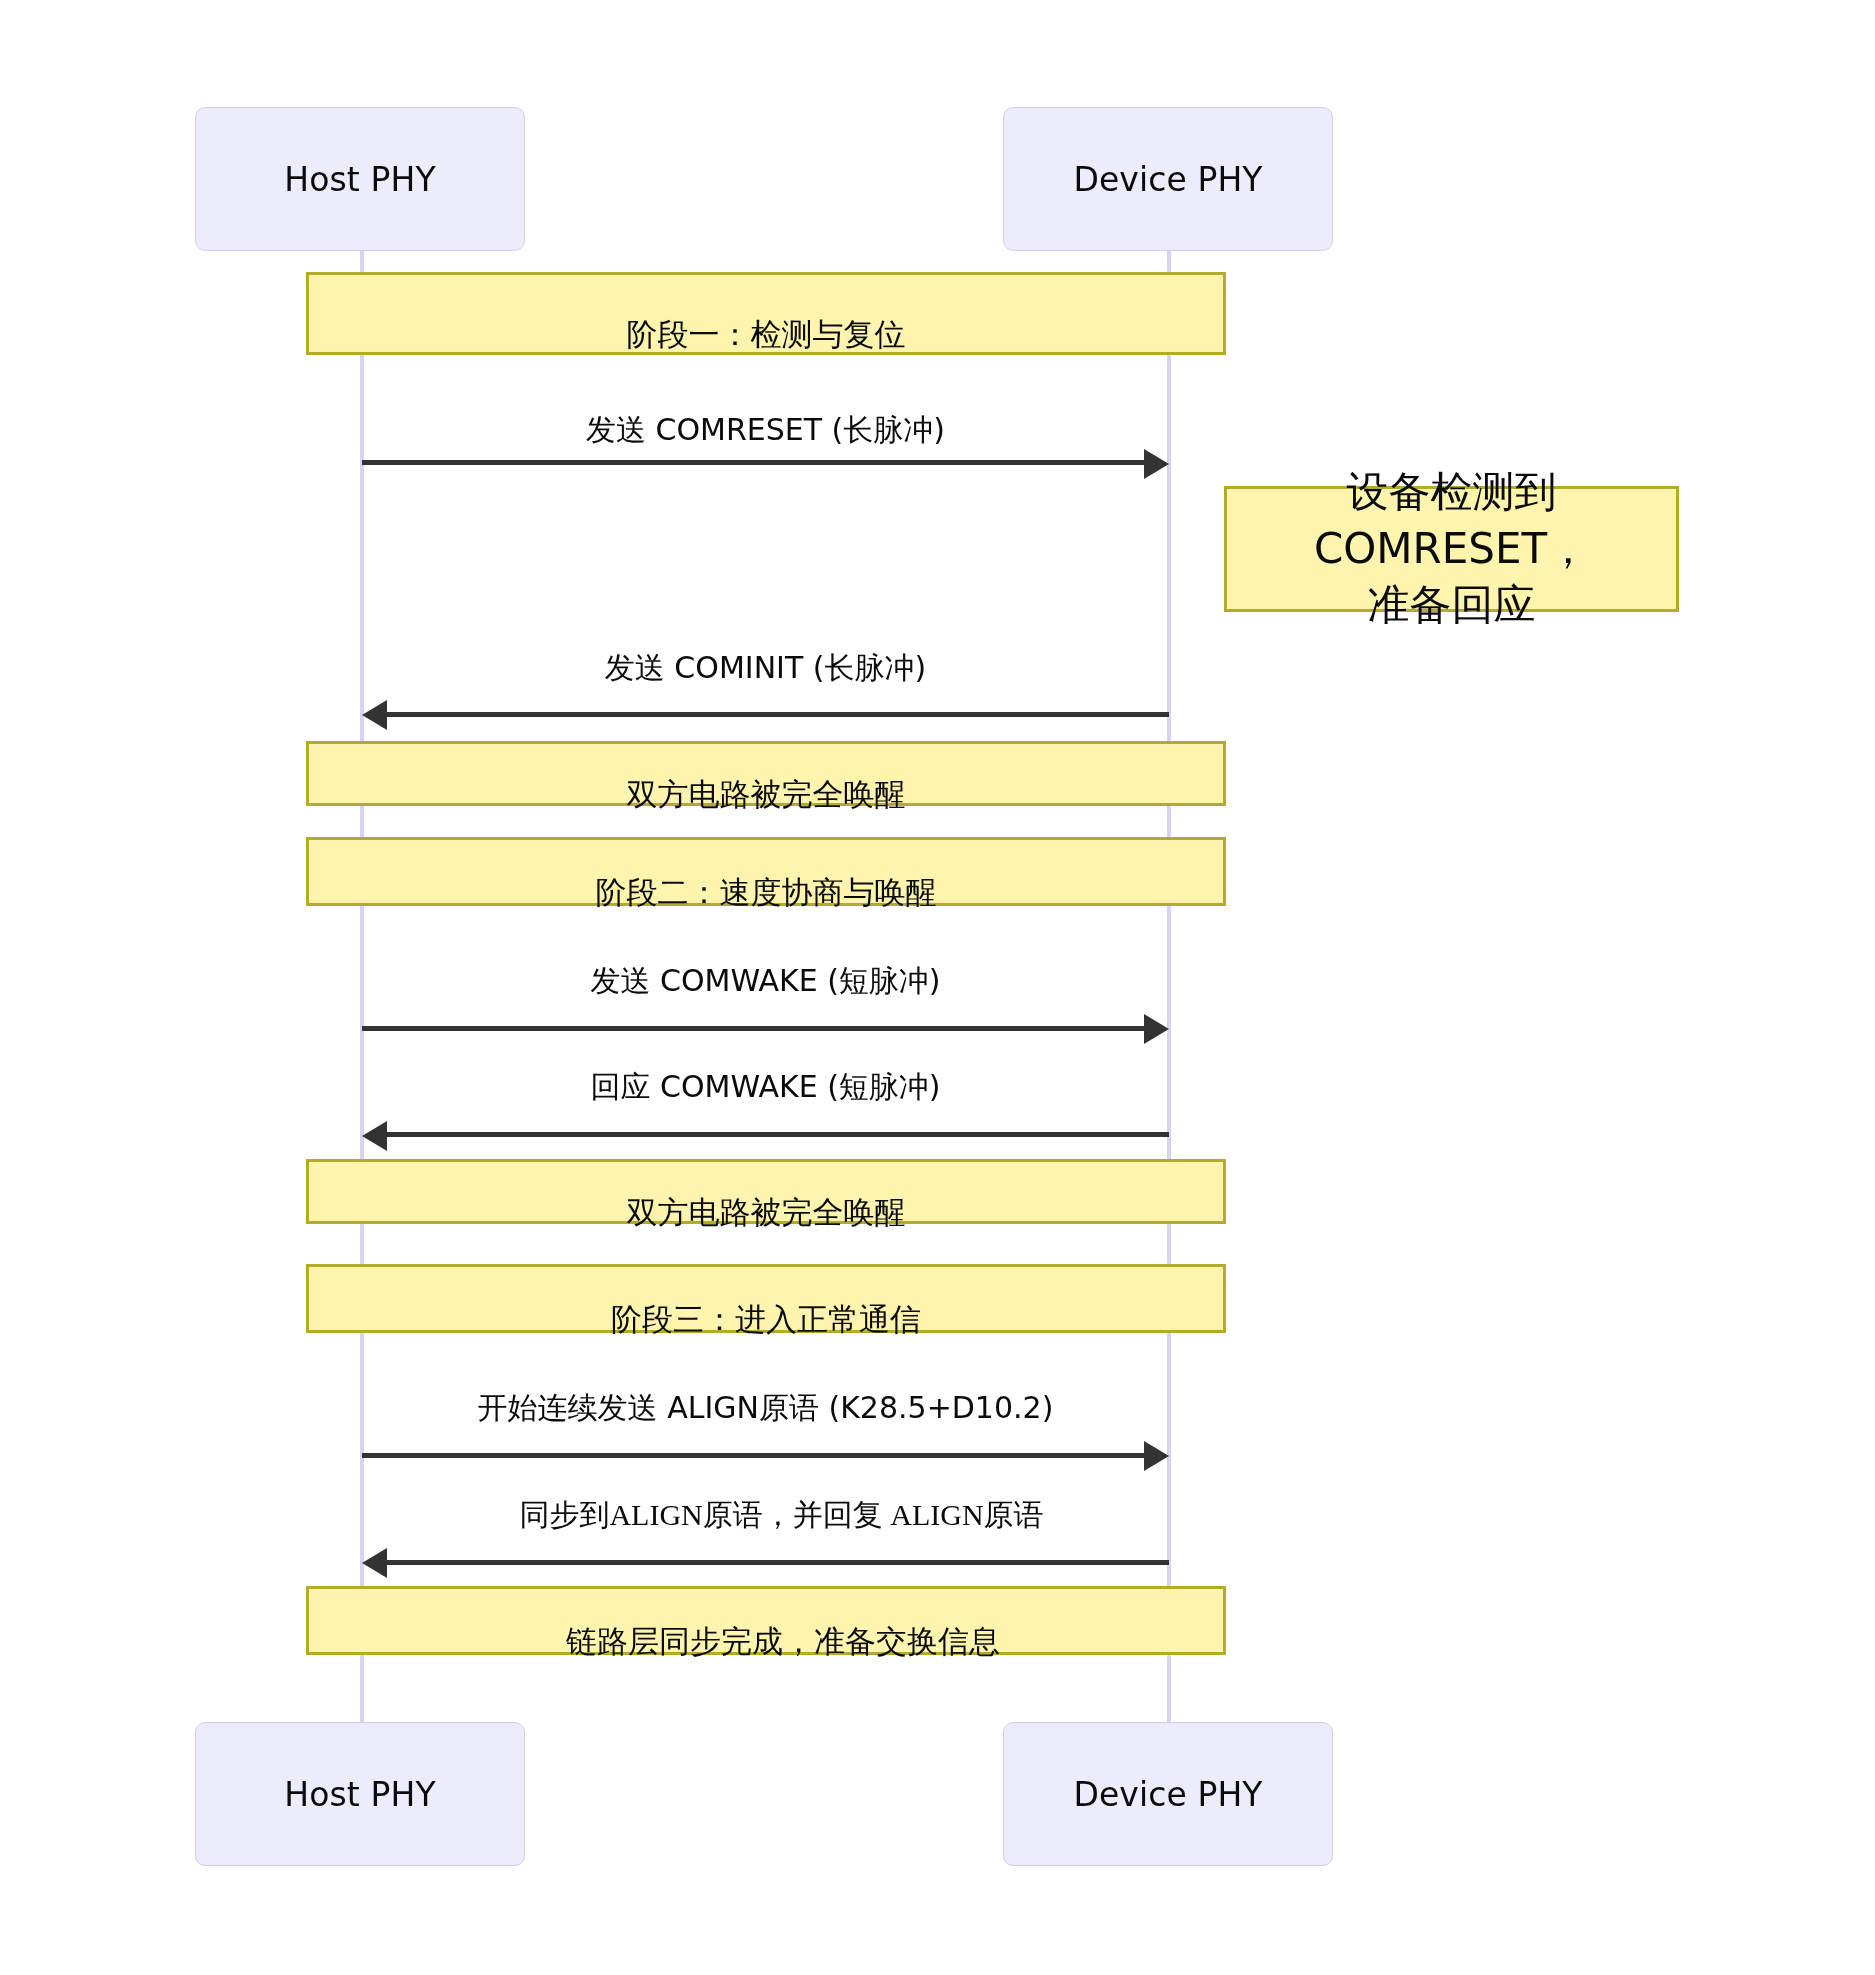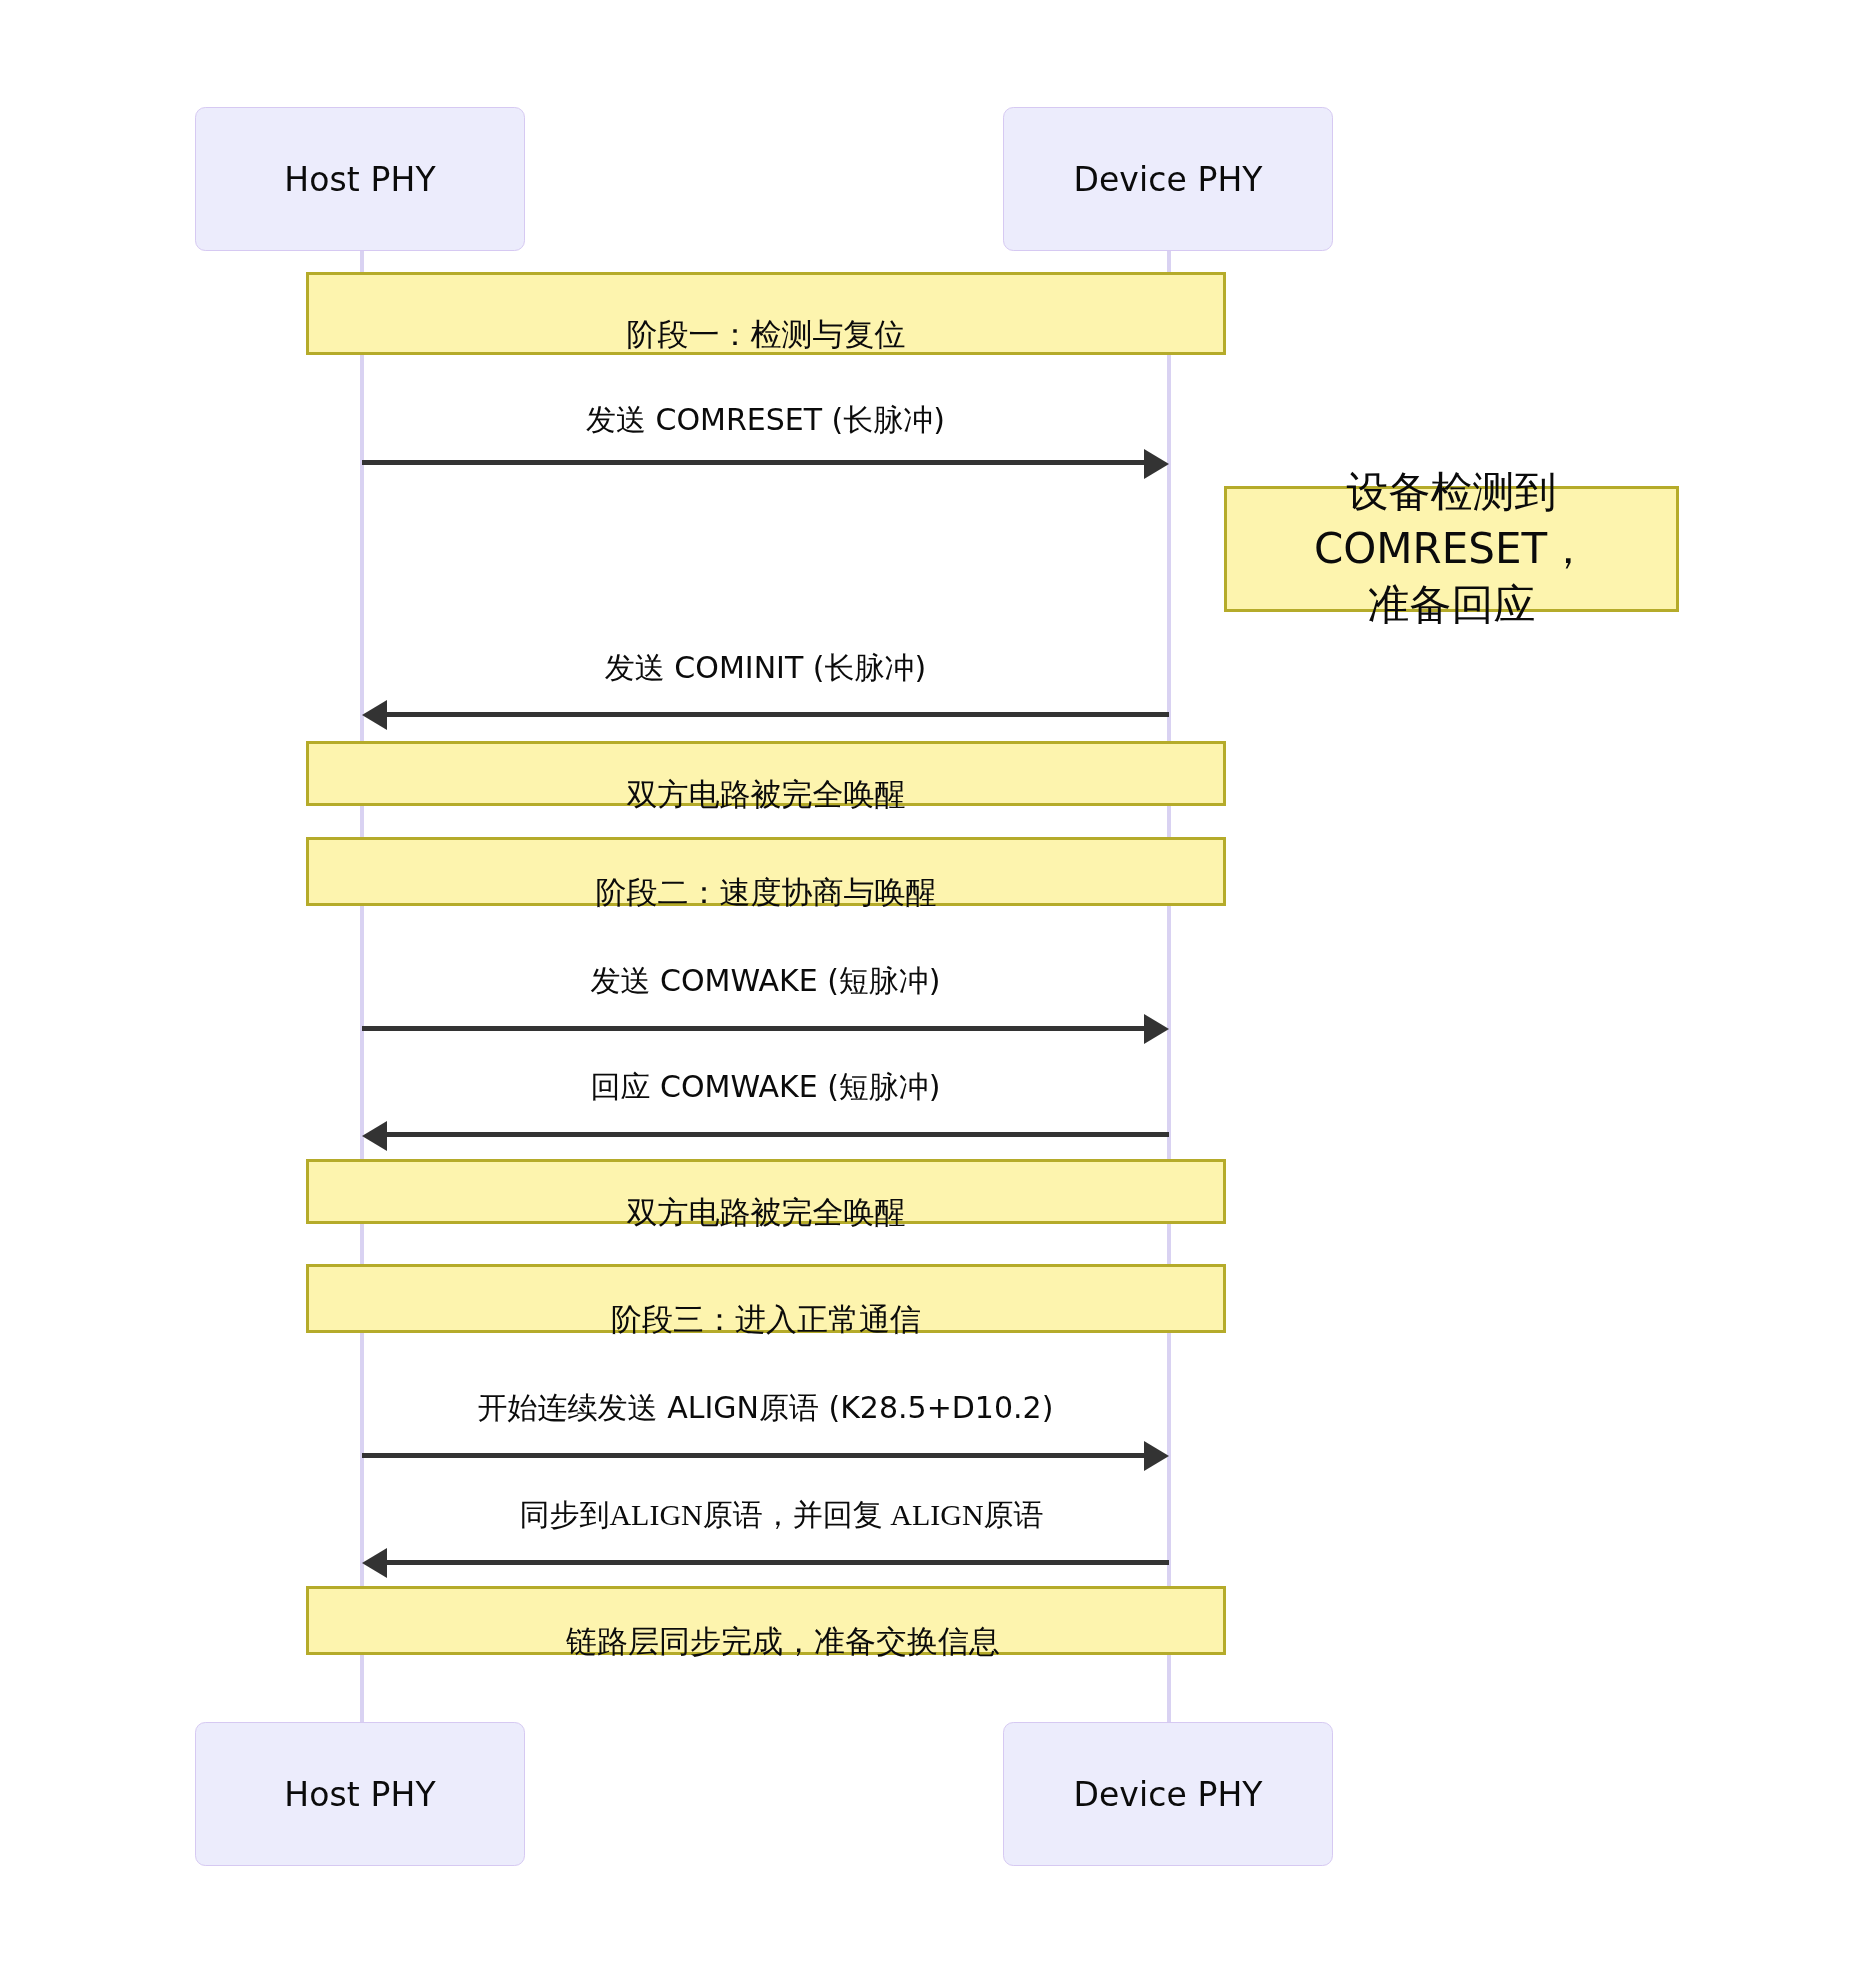--- a/index.html
+++ b/index.html
@@ -82,21 +82,21 @@
   </div>
   <div class="participant" style="left:1003px;top:107px;width:330px;height:144px;">
     <span>Device PHY</span>
   </div>
 
   <div class="divider" style="left:306px;top:272px;width:920px;height:83px;">
     <span>阶段一：检测与复位</span>
   </div>
 
   <div class="msg">
-    <div class="msg-label" style="left:362px;top:400px;width:807px;">发送 COMRESET (长脉冲)</div>
+    <div class="msg-label" style="left:362px;top:410px;width:807px;">发送 COMRESET (长脉冲)</div>
     <div class="msg-line" style="left:362px;top:460px;width:782px;"></div>
     <div class="msg-head right" style="left:1144px;top:449px;"></div>
   </div>
 
   <div class="note" style="left:1224px;top:486px;width:455px;height:126px;">
     <span>设备检测到COMRESET，
 准备回应</span>
   </div>
 
   <div class="msg">

